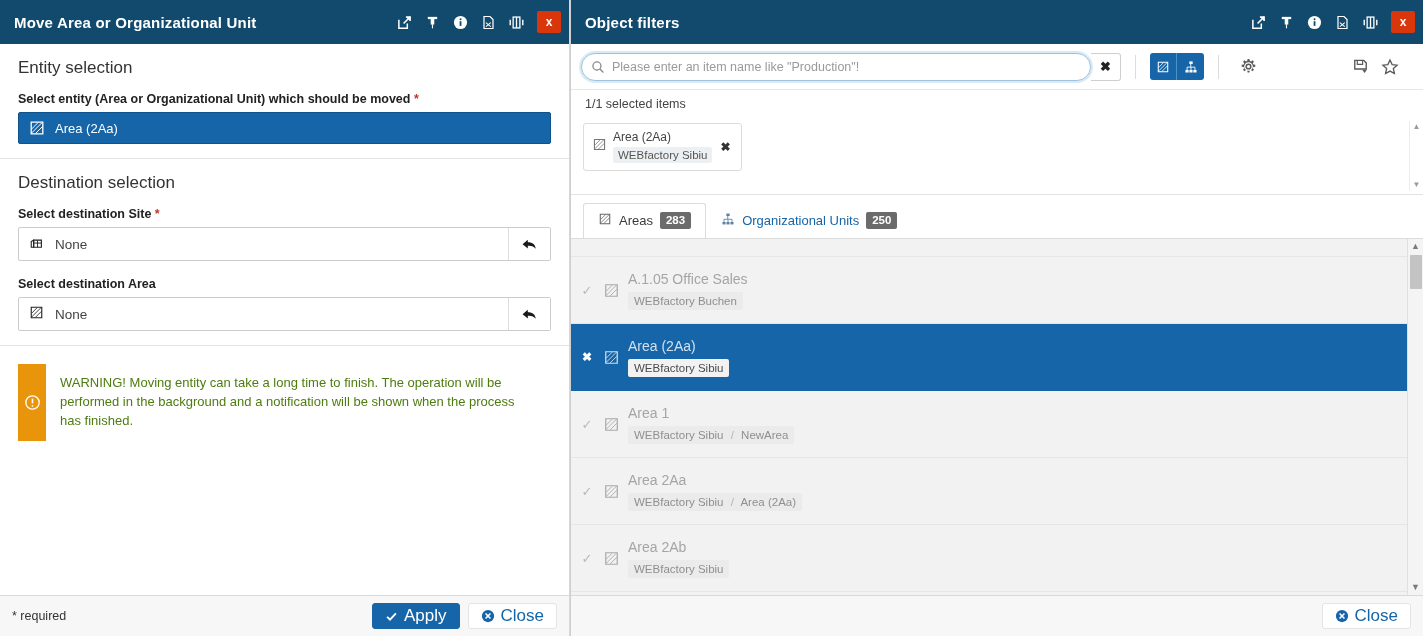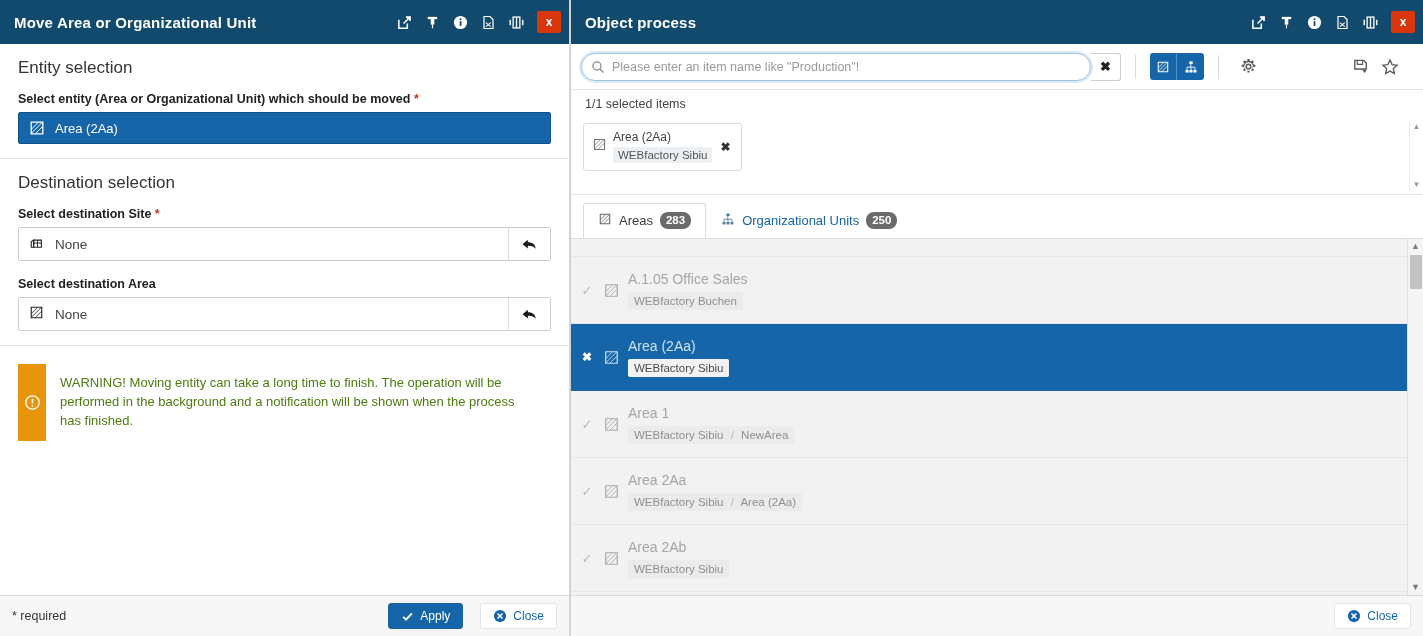--- a/index.html
+++ b/index.html
@@ -70,21 +70,21 @@
   }
 
   .footer {
     flex: none; height: 41px; border-top: 1px solid #d9d9d9; background: #f7f7f7;
     display: flex; align-items: center; padding: 0 12px; gap: 8px;
   }
   .footer .req-note { font-size: 12.5px; color: #333; }
   .footer .sp { flex: 1 1 auto; }
   .btn {
     height: 26px; border-radius: 3px; display: inline-flex; align-items: center; gap: 6px;
-    padding: 0 12px; font-size: 12px; cursor: pointer; border: 1px solid transparent; margin-left: 9px;
+    padding: 0 12px; font-size: 17px; cursor: pointer; border: 1px solid transparent;
   }
   .btn-primary { background: #1565a8; color: #fff; border-color: #1565a8; font-weight: normal; }
   .btn-light { background: #fff; color: #1565a8; border-color: #e4e4e4; }
 
   
   .right-panel { width: 853px; border-left: 1px solid #cfcfcf; }
   .rp-titlebar { background: #124a6d; }
   .filterbar {
     flex: none; height: 46px; display: flex; align-items: center; padding: 0 10px; gap: 0;
     background: #fff; border-bottom: 1px solid #e6e6e6;
@@ -148,21 +148,21 @@
 
   .tabs { flex: none; display: flex; align-items: flex-start; padding: 8px 12px 0 12px; background: #fff; }
   .tab {
     display: flex; align-items: center; gap: 7px; padding: 8px 14px 9px 14px; font-size: 13px;
     cursor: pointer; border: 1px solid transparent; border-bottom: none; border-radius: 3px 3px 0 0;
     color: #1565a8;
   }
   .tab.active { background: #fff; border-color: #dcdcdc; color: #3b3b3b; }
   .tab .badge {
     background: #6b6b6b; color: #fff; font-size: 11.5px; font-weight: bold;
-    border-radius: 8px; padding: 2px 6px; line-height: 1.1;
+    border-radius: 2px; padding: 2px 6px; line-height: 1.1;
   }
 
   .list-wrap {
     flex: 1 1 auto; position: relative; border-top: 1px solid #dcdcdc; background: #f2f2f2;
     overflow: hidden; display: flex;
   }
   .list { flex: 1 1 auto; overflow: hidden; position: relative; }
   .row {
     position: relative; display: flex; align-items: center; gap: 8px;
     height: 67px; padding: 0 10px 0 8px; border-bottom: 1px solid #e6e6e6; background: #f2f2f2;
@@ -338,21 +338,21 @@
           <path d="M5.2 5.2 L10.8 10.8 M10.8 5.2 L5.2 10.8" stroke="#fff" stroke-width="1.8"></path>
         </svg>
         <span>Close</span>
       </div>
     </div>
   </div>
 
   <div class="window right-panel">
 
     <div class="titlebar rp-titlebar">
-      <div class="title">Object process</div>
+      <div class="title">Object filters</div>
       <div class="spacer"></div>
       <div class="tb-icons">
         <div class="tb-ic">
           <svg width="15" height="15" viewBox="0 0 16 16" fill="none" stroke="#fff" stroke-width="1.6">
             <path d="M2 5 L2 14 L11 14 L11 9"></path>
               <path d="M7 9 L14 2"></path>
               <path d="M9.5 2 L14 2 L14 6.5" fill="#fff" stroke="#fff"></path>
           </svg>
         </div>
         <div class="tb-ic">

